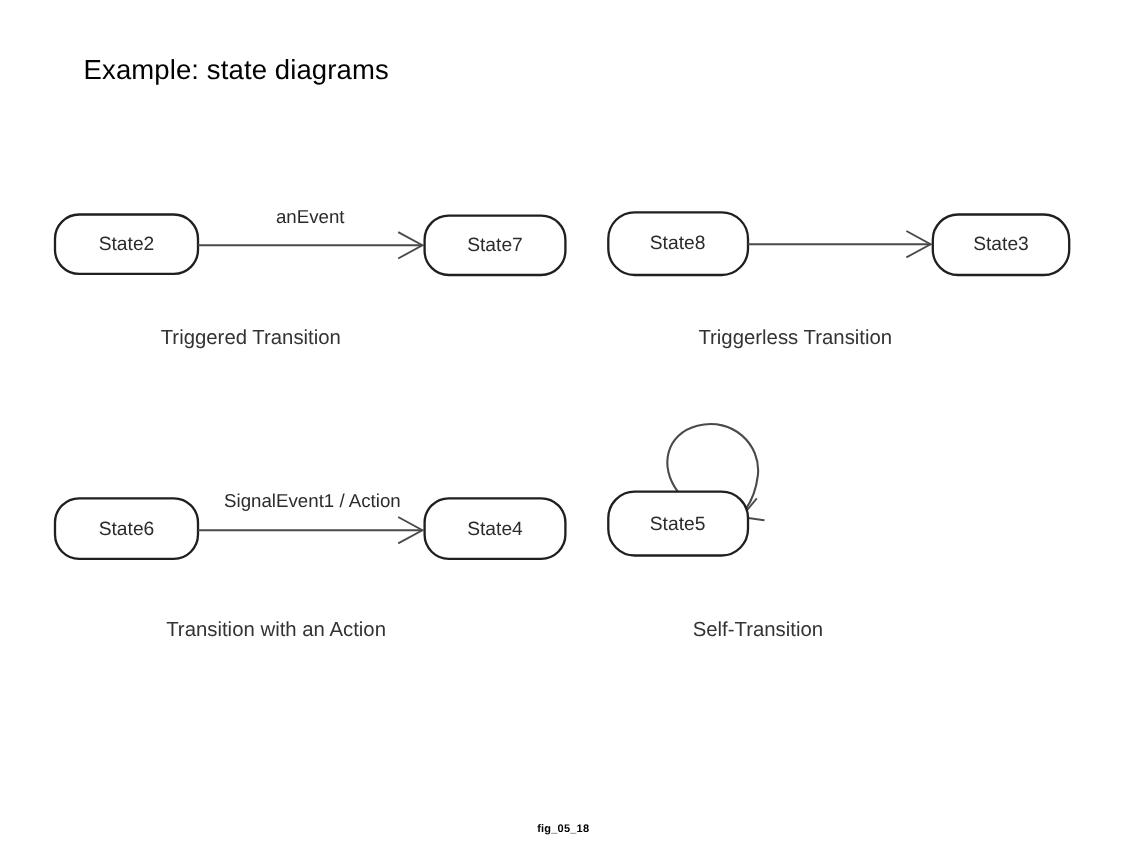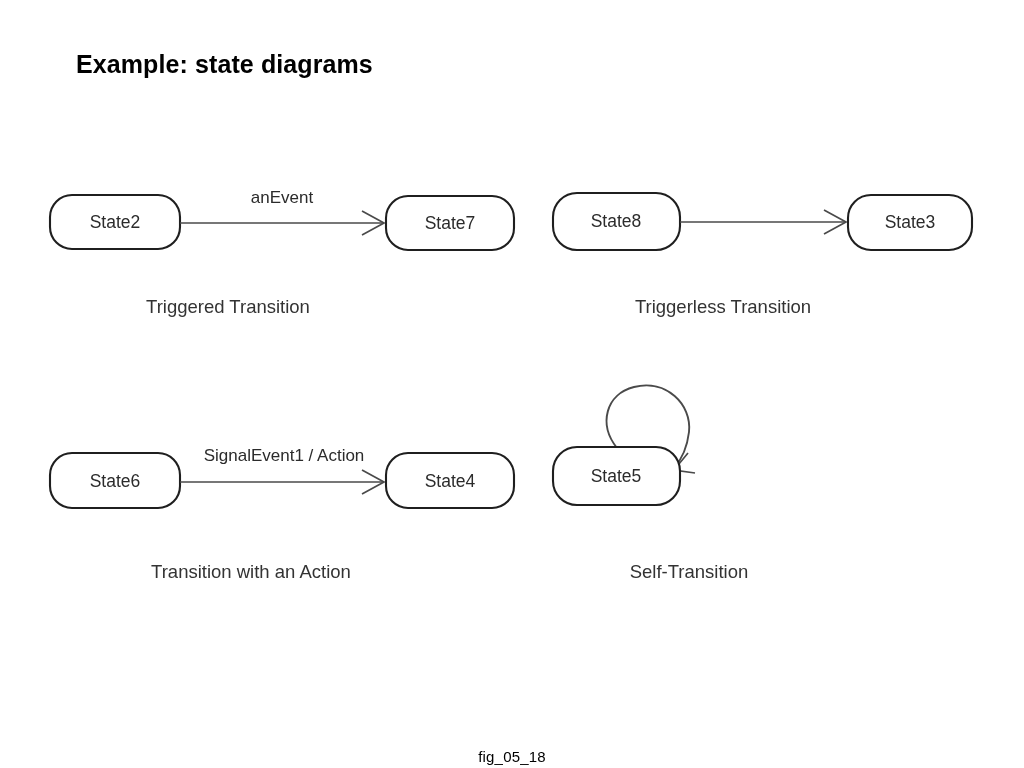--- a/index.html
+++ b/index.html
@@ -22,21 +22,21 @@
     width: 1024px;
     height: 768px;
     background: #ffffff;
   }
   #slide-title {
     position: absolute;
     left: 76px;
     top: 49px;
     font-size: 25px;
     line-height: 30px;
-    font-weight: 700;
+    font-weight: 400;
     color: #000000;
     letter-spacing: 0.1px;
     white-space: nowrap;
   }
   #figure-area {
     position: absolute;
     left: 0;
     top: 0;
     width: 1024px;
     height: 768px;
@@ -85,22 +85,22 @@
     font-size: 18.5px;
     fill: #333333;
     text-anchor: middle;
   }
   #figure-footer {
     position: absolute;
     left: 0;
     top: 748px;
     width: 1024px;
     text-align: center;
-    font-size: 15px;
-    font-weight: normal;
+    font-size: 10px;
+    font-weight: bold;
     color: #000000;
     letter-spacing: 0.2px;
   }
 </style>
 </head>
 <body>
 
 <div id="slide">
 
   <div id="slide-title">Example: state diagrams</div>

